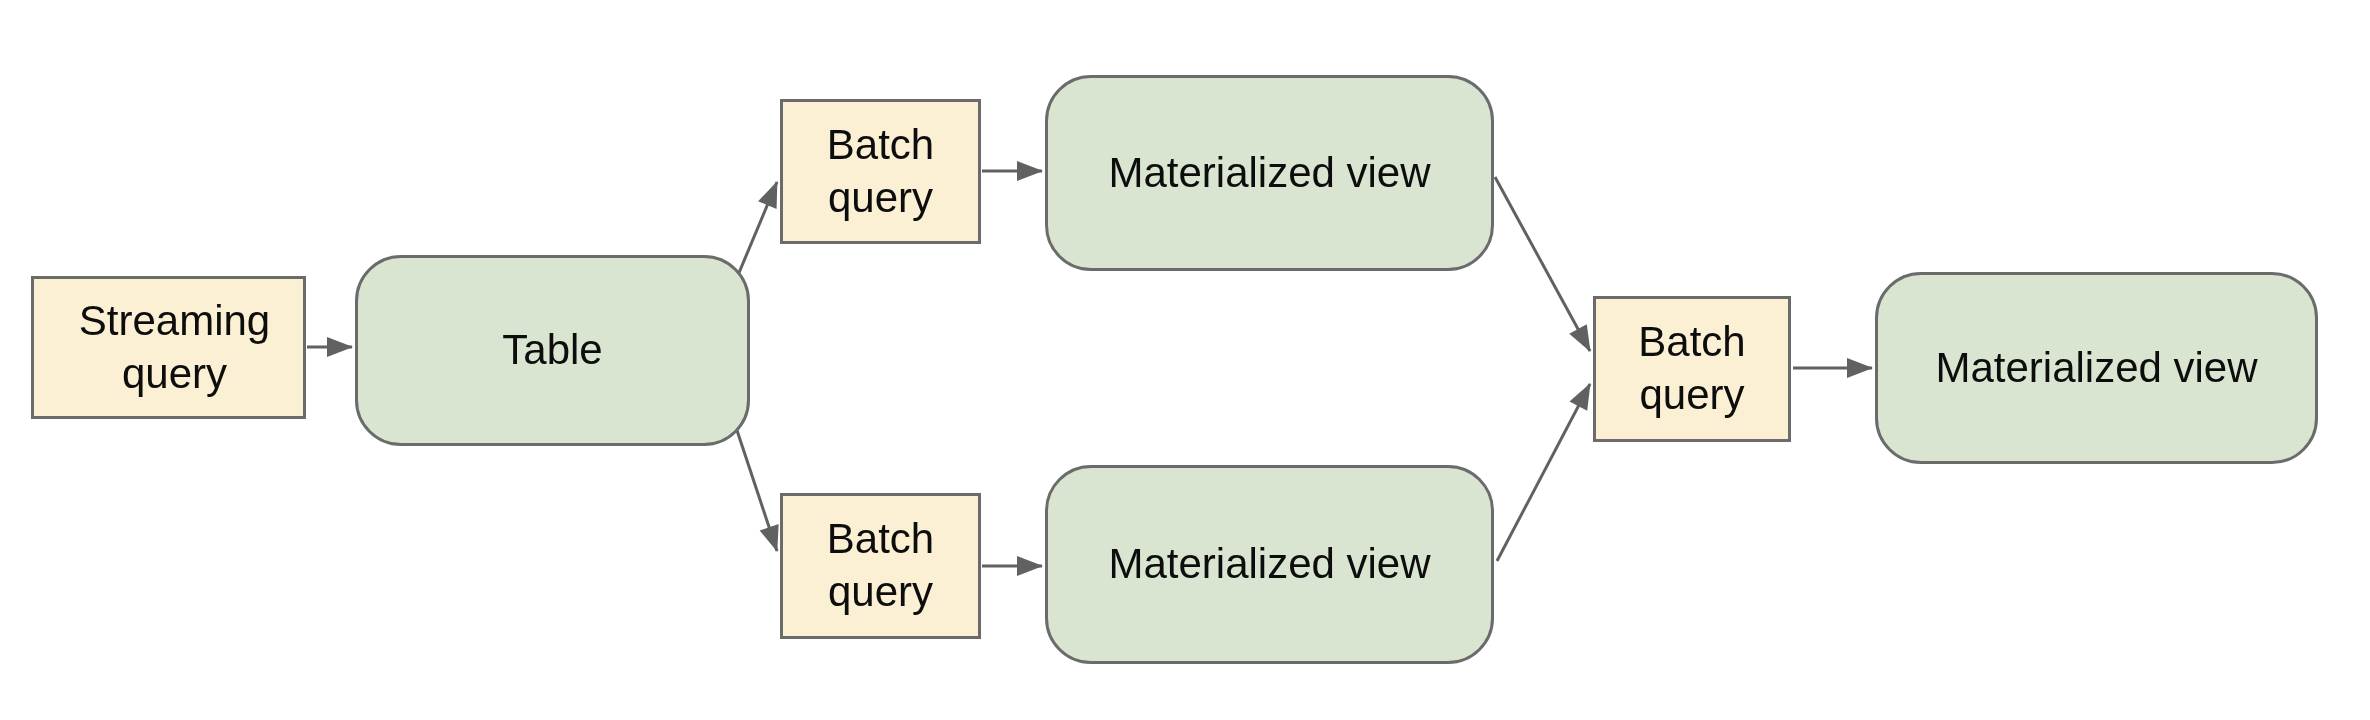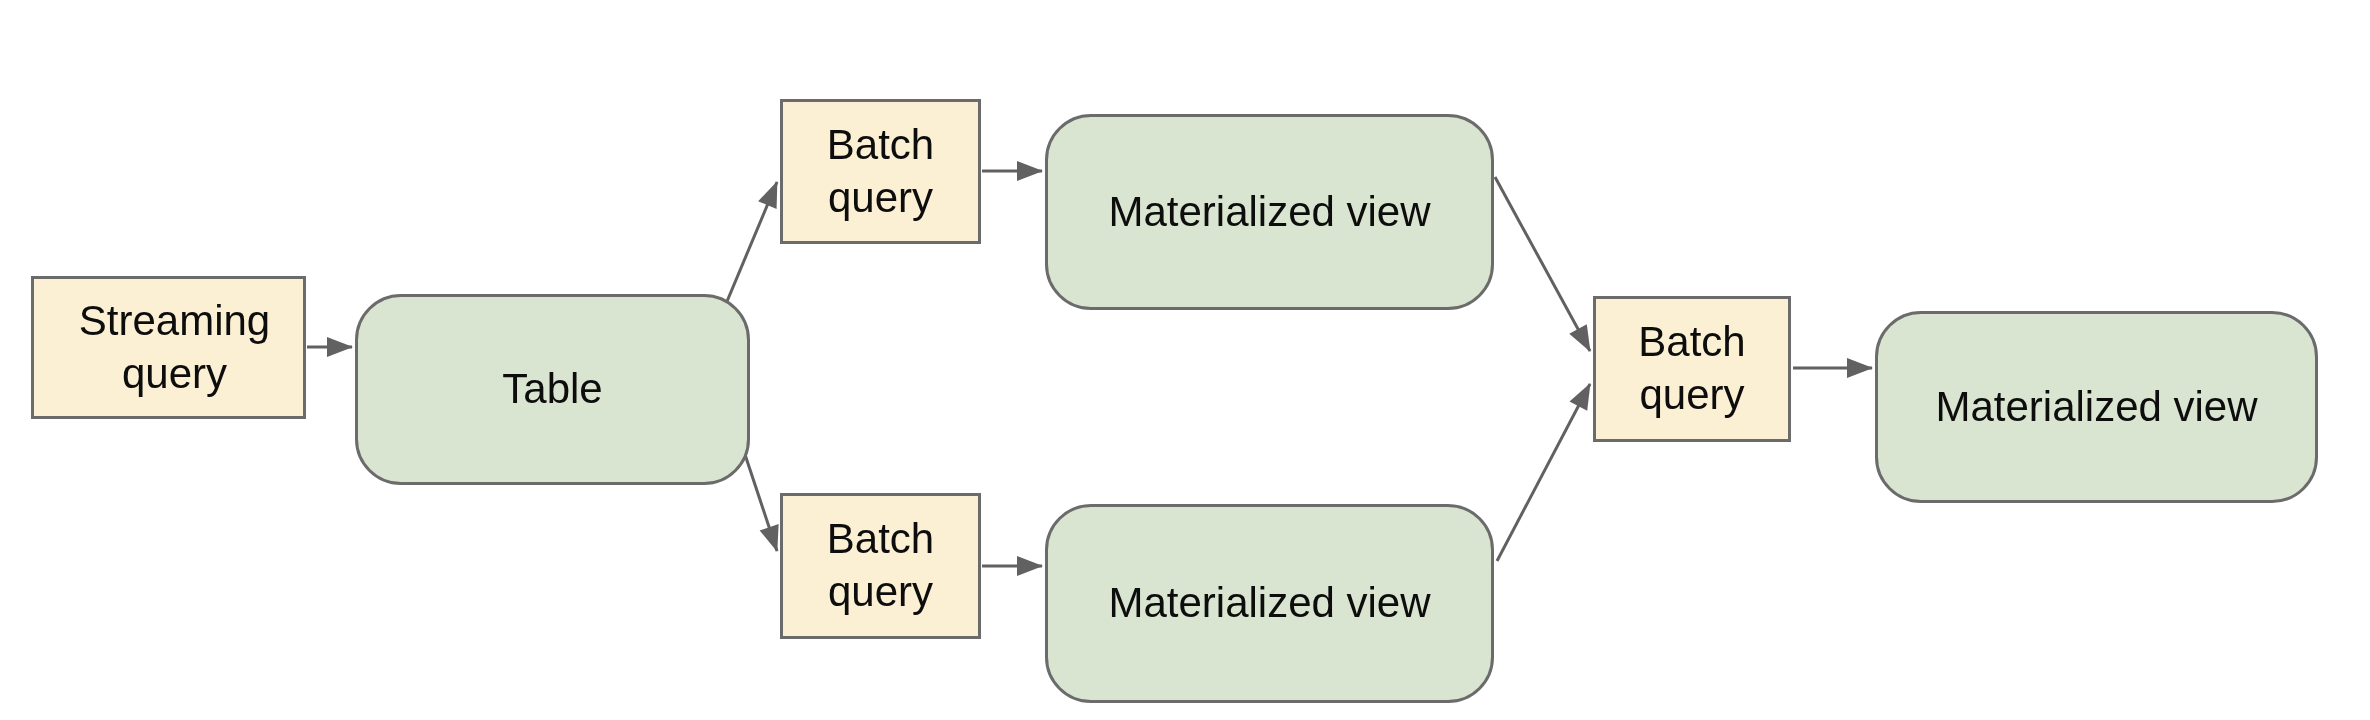--- a/index.html
+++ b/index.html
@@ -40,21 +40,20 @@
   .node.query {
     background: #fbf0d3;
     border: 3px solid #6b6b6b;
     border-radius: 0;
     justify-content: flex-end;
   }
   .node.entity {
     background: #d9e5d1;
     border: 3px solid #6b6b6b;
     border-radius: 46px;
-    margin-top: 39px;
   }
   
   #n-streaming   { left: 31px;   top: 276px; width: 275px; height: 143px; padding-left: 22px; }
   #n-table       { left: 355px;  top: 255px; width: 395px; height: 191px; }
   #n-batch-top   { left: 780px;  top: 99px;  width: 201px; height: 145px; }
   #n-mv-top      { left: 1045px; top: 75px;  width: 449px; height: 196px; }
   #n-batch-bot   { left: 780px;  top: 493px; width: 201px; height: 146px; }
   #n-mv-bot      { left: 1045px; top: 465px; width: 449px; height: 199px; }
   #n-batch-right { left: 1593px; top: 296px; width: 198px; height: 146px; }
   #n-mv-final    { left: 1875px; top: 272px; width: 443px; height: 192px; }

